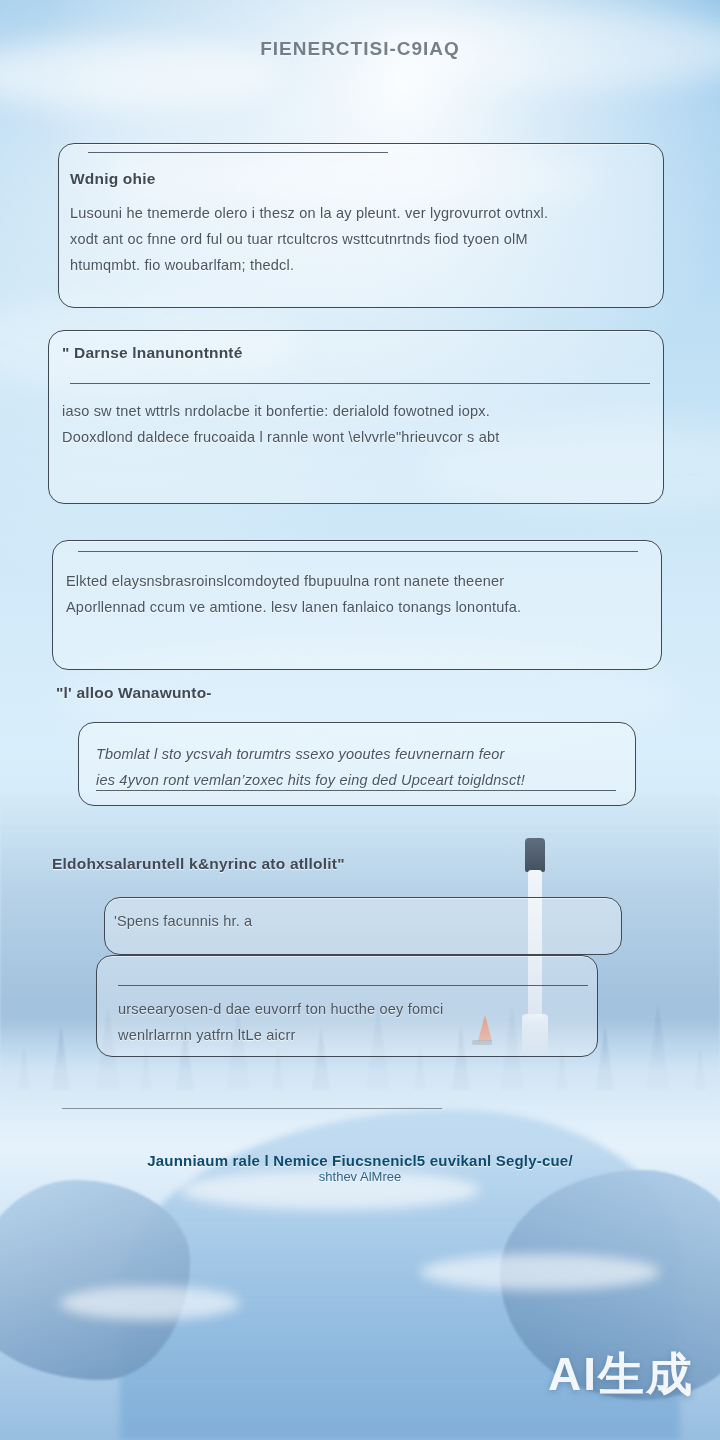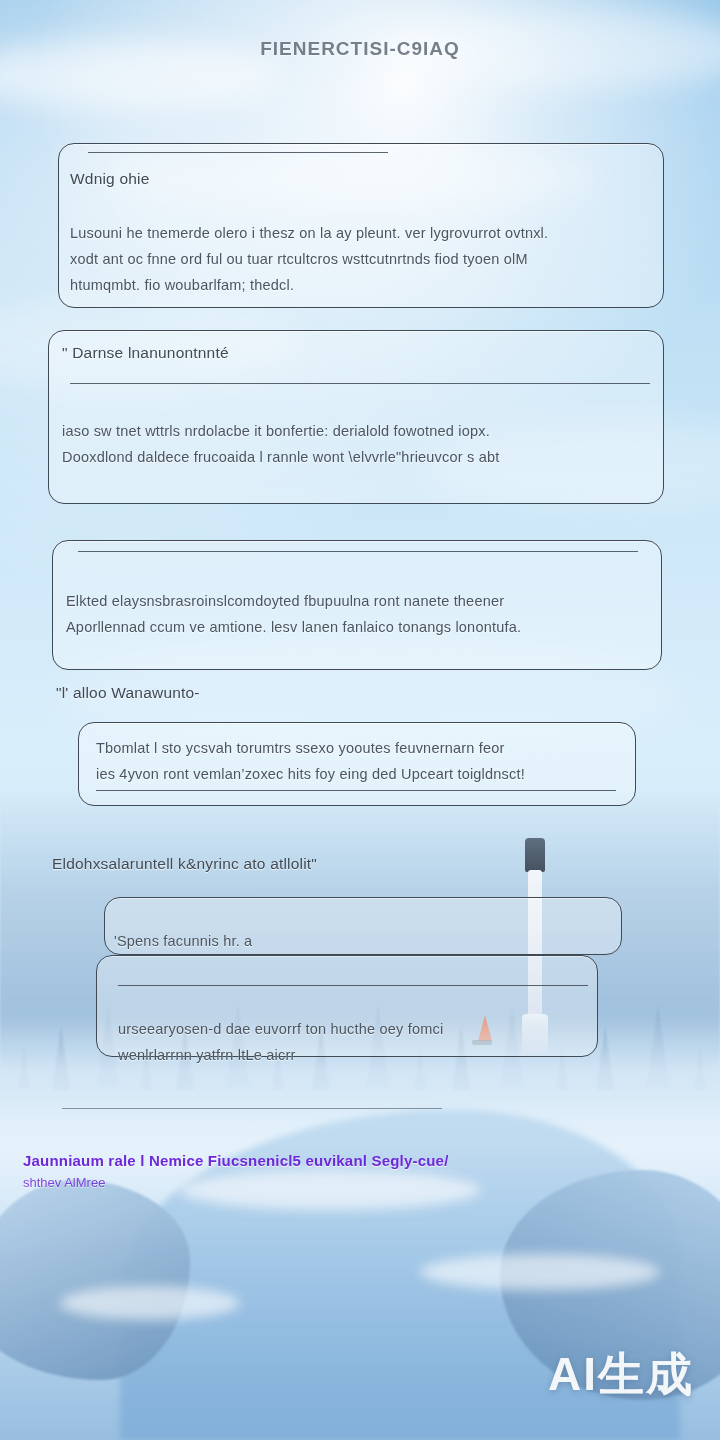--- a/index.html
+++ b/index.html
@@ -188,52 +188,50 @@
   }
 
   .card-text {
     position: absolute;
     color: #4a5560;
     font-size: 14.5px;
     line-height: 26px;
     letter-spacing: .2px;
     text-shadow: 0 1px 1px rgba(255,255,255,0.8);
     filter: blur(0.35px);
-    margin-top: 20px;
   }
   .card-text .ln { display: block; white-space: nowrap; overflow: hidden; }
 
   .heading {
     position: absolute;
     color: #3f4a55;
     font-size: 15.5px;
-    font-weight: normal;
+    font-weight: bold;
     letter-spacing: .2px;
     text-shadow: 0 1px 1px rgba(255,255,255,0.85);
     filter: blur(0.35px);
   }
 
   .divider {
     position: absolute;
     height: 1.4px;
     background: #3f4a55;
     opacity: .85;
   }
 
   .footer {
     position: absolute;
     left: 0; right: 0;
-    text-align: left;
-    color: #6d28d9;
+    text-align: center;
+    color: #0c4a6e;
     text-shadow: 0 1px 1px rgba(255,255,255,0.85);
     filter: blur(0.4px);
-    padding-left: 23px;
   }
   .footer .f1 { font-size: 15px; font-weight: bold; letter-spacing:.2px;}
-  .footer .f2 { font-size: 13px; margin-top: 6px; opacity:.85;}
+  .footer .f2 { font-size: 13px; opacity:.85;}
 
   .watermark {
     position: absolute;
     right: 26px;
     bottom: 34px;
     font-size: 46px;
     font-weight: bold;
     color: rgba(255,255,255,0.92);
     letter-spacing: 2px;
     text-shadow: 0 2px 6px rgba(60,90,120,0.35);
@@ -310,21 +308,21 @@
 
   <div class="card" style="left:52px; top:540px; width:608px; height:128px;"></div>
   <div class="divider" style="left:78px; top:551px; width:560px;"></div>
   <div class="card-text" style="left:66px; top:568px; width:600px;">
     <span class="ln">Elkted elaysnsbrasroinslcomdoyted fbupuulna ront nanete theener</span>
     <span class="ln">Aporllennad ccum ve amtione. lesv lanen fanlaico tonangs lonontufa.</span>
   </div>
 
   <div class="heading" style="left:56px; top:684px; width:560px;">"l' alloo Wanawunto-</div>
   <div class="card" style="left:78px; top:722px; width:556px; height:82px;"></div>
-  <div class="card-text" style="left:96px; top:715px; width:545px;">
+  <div class="card-text" style="left:96px; top:741px; width:545px;font-style:italic;">
     <span class="ln">Tbomlat l sto ycsvah torumtrs ssexo yooutes feuvnernarn  feor</span>
     <span class="ln">ies 4yvon ront vemlan’zoxec hits foy eing ded Upceart toigldnsct!</span>
   </div>
   <div class="divider" style="left:96px; top:790px; width:520px;"></div>
 
   <div class="heading" style="left:52px; top:855px; width:560px;">Eldohxsalaruntell k&amp;nyrinc ato atllolit"</div>
   <div class="card" style="left:104px; top:897px; width:516px; height:56px;"></div>
   <div class="card-text" style="left:114px; top:908px; width:500px;">
     <span class="ln">'Spens facunnis hr. a</span>
   </div>

